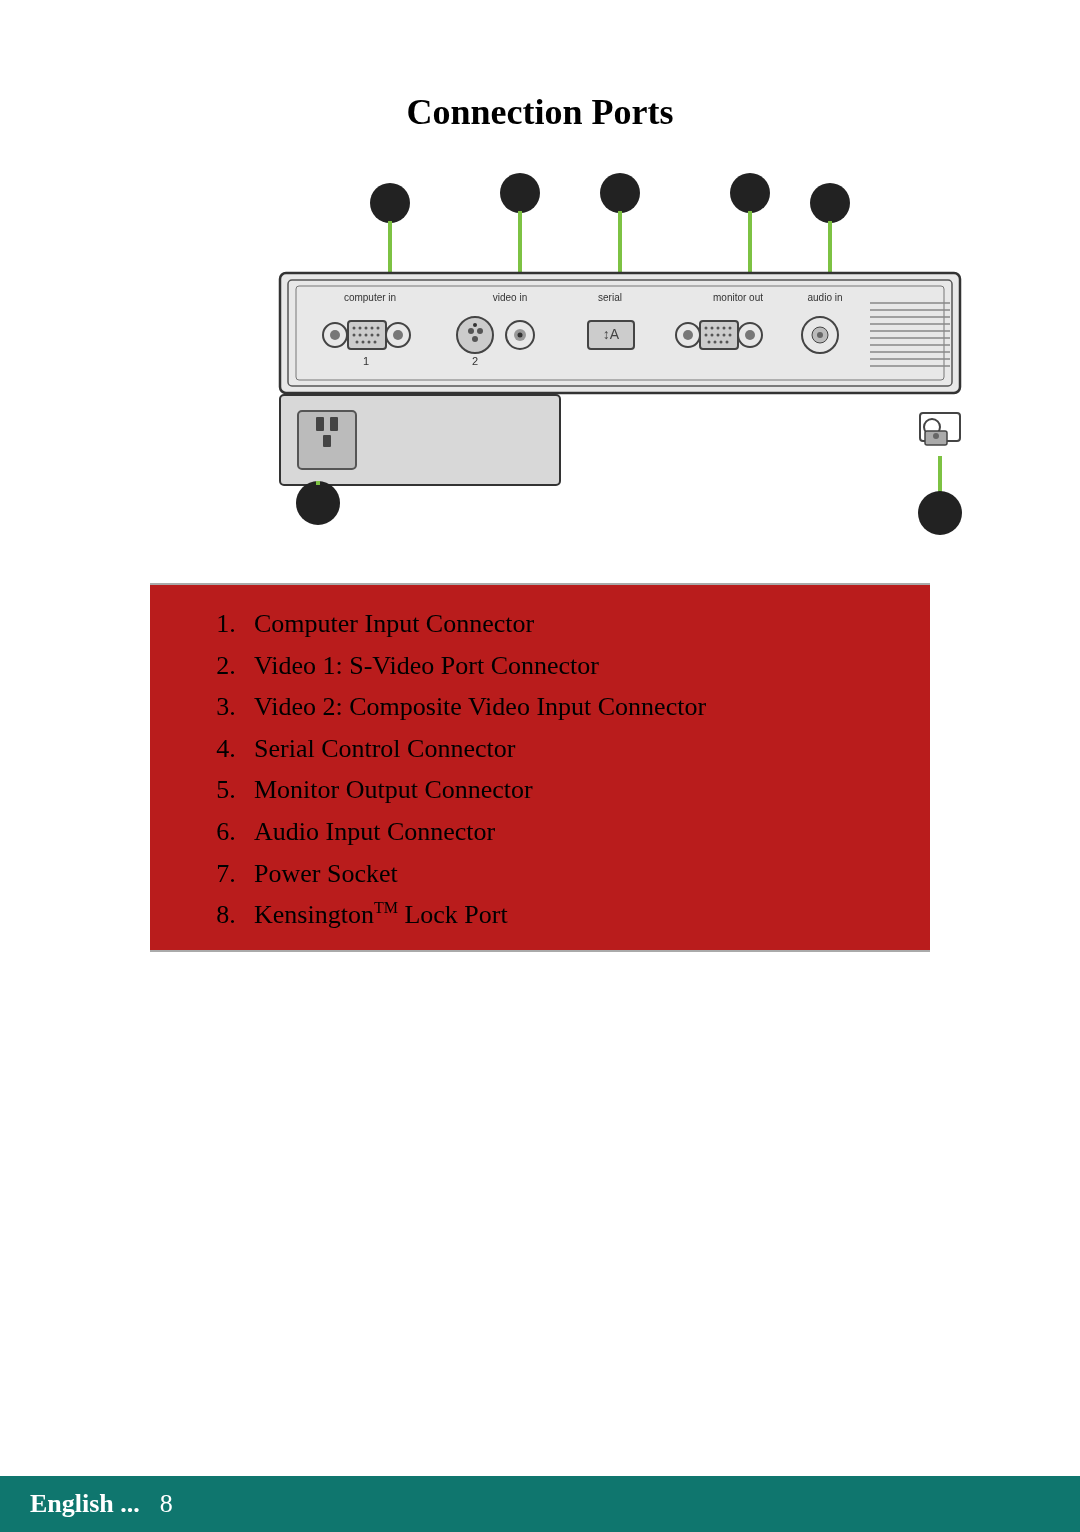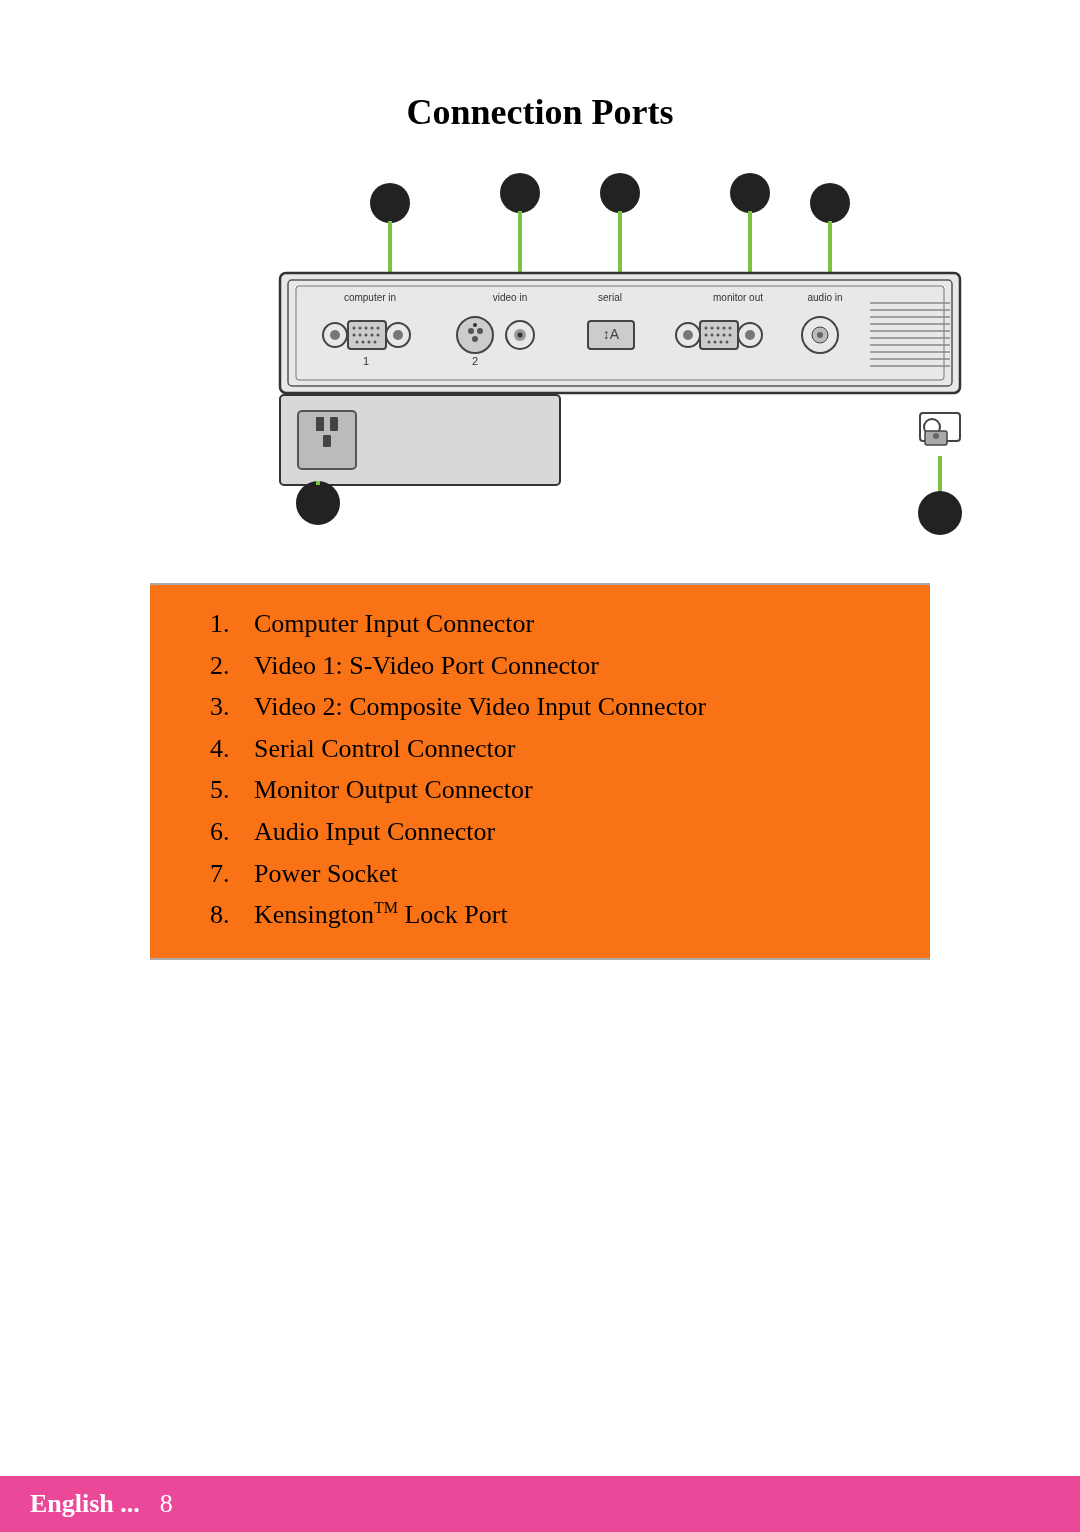--- a/index.html
+++ b/index.html
@@ -34,24 +34,25 @@
 
     .diagram-svg {
       width: 820px;
       height: 380px;
     }
 
     
     .connector-list {
       margin: 0 auto;
       max-width: 780px;
-      padding: 18px 30px 22px 60px;
-      background: #f97316;
+      padding: 18px 30px 14px 60px;
+      background: #b91c1c;
       border-top: 2px solid #aaa;
       border-bottom: 2px solid #aaa;
+      text-align: center;
     }
 
     .connector-list ol {
       list-style: none;
       counter-reset: item;
     }
 
     .connector-list ol li {
       counter-increment: item;
       font-size: 26px;
@@ -76,21 +77,21 @@
       font-size: 16px;
     }
 
     
     .footer {
       position: absolute;
       bottom: 0;
       left: 0;
       right: 0;
       height: 56px;
-      background: #ec4899;
+      background: #0f766e;
       display: flex;
       align-items: center;
       padding: 0 30px;
     }
 
     .footer-text {
       color: #ffffff;
       font-size: 26px;
       font-family: Georgia, serif;
       font-weight: bold;

